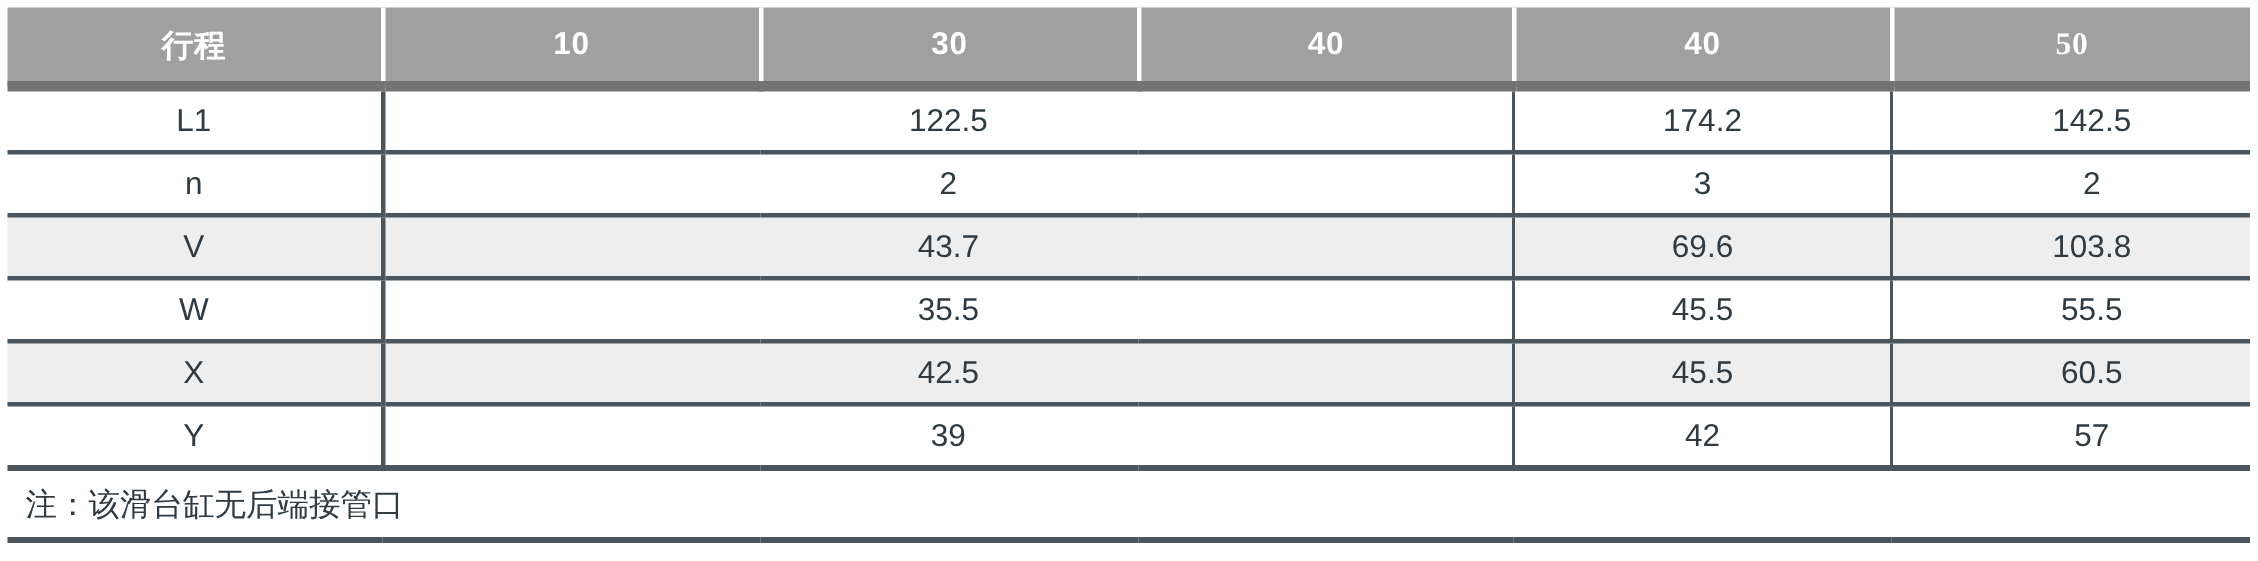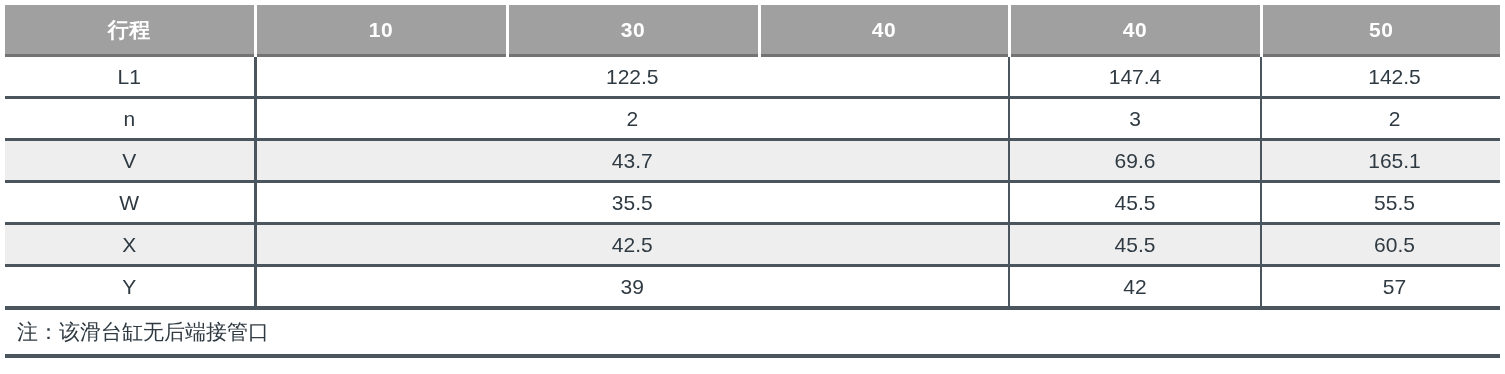--- a/index.html
+++ b/index.html
@@ -38,31 +38,32 @@
     background: #a0a0a0;
     color: #ffffff;
     font-weight: bold;
     font-size: 21px;
     height: 49px;
     border-right: 3px solid #ffffff;
     letter-spacing: 0.5px;
   }
   thead tr.header-row th:last-child {
     border-right: none;
+    font-family: Liberation Serif, serif;
   }
   
   tbody tr.data-row {
     height: 39px;
   }
   tbody tr.data-row > * {
     border-top: 3px solid #4a555e;
     height: 39px;
   }
   tbody tr.data-row:first-child > * {
-    border-top: 3px solid #737373;
+    border-top: 7px solid #737373;
   }
   tbody tr.data-row.striped > * {
     background: #eeeeee;
   }
   tbody tr.data-row td.rowlabel {
     border-right: 3px solid #4a555e;
   }
   tbody tr.data-row td.val-cell {
     border-right: 2px solid #4a555e;
     margin-top: 30px;
@@ -106,37 +107,37 @@
         <th>40</th>
         <th>50</th>
       </tr>
     </thead>
 
     <tbody>
 
       <tr class="data-row">
         <td class="rowlabel">L1</td>
         <td class="val-cell" colspan="3">122.5</td>
-        <td class="val-cell">147.4</td>
+        <td class="val-cell">174.2</td>
         <td class="val-cell">142.5</td>
       </tr>
 
 
       <tr class="data-row">
         <td class="rowlabel">n</td>
         <td class="val-cell" colspan="3">2</td>
         <td class="val-cell">3</td>
         <td class="val-cell">2</td>
       </tr>
 
       <tr class="data-row striped">
         <td class="rowlabel">V</td>
         <td class="val-cell" colspan="3">43.7</td>
         <td class="val-cell">69.6</td>
-        <td class="val-cell">165.1</td>
+        <td class="val-cell">103.8</td>
       </tr>
 
       <tr class="data-row">
         <td class="rowlabel">W</td>
         <td class="val-cell" colspan="3">35.5</td>
         <td class="val-cell">45.5</td>
         <td class="val-cell">55.5</td>
       </tr>
 
       <tr class="data-row striped">

